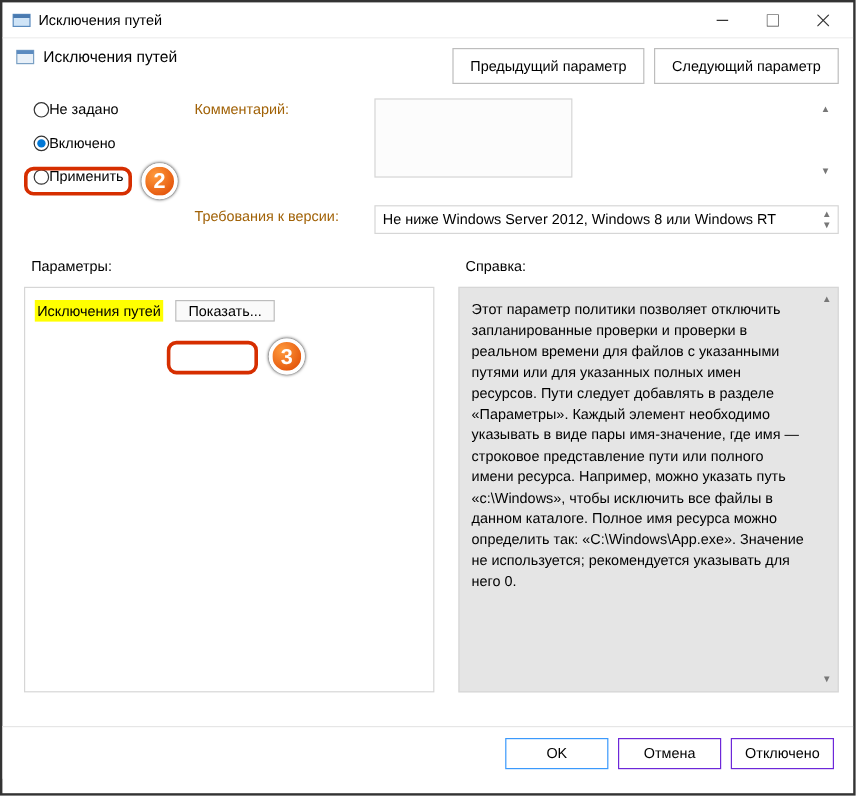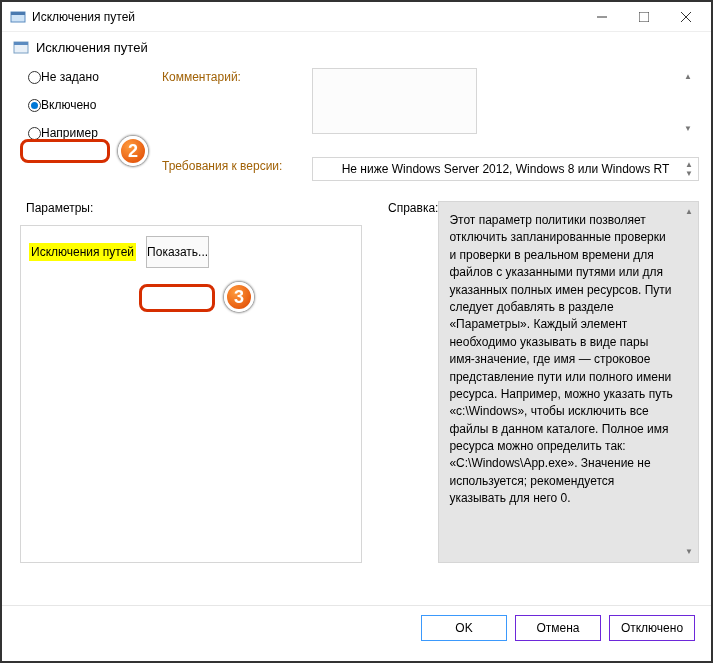--- a/index.html
+++ b/index.html
@@ -21,30 +21,30 @@
 .radio-item { display: flex; align-items: center; gap: 0; position: relative; }
 .radio-outer { width: 13px; height: 13px; border-radius: 50%; border: 1px solid #333; display: flex; align-items: center; justify-content: center; background: #fff; }
 .radio-inner { width: 7px; height: 7px; border-radius: 50%; background: #0078d7; }
 .radio-label { font-size: 12px; }
 .highlight-ring { position: absolute; border: 3px solid #d62e00; border-radius: 8px; pointer-events: none; }
 .callout { position: absolute; width: 30px; height: 30px; border-radius: 50%; background: radial-gradient(circle at 35% 30%, #ff9a3c, #dd4400); color: #fff; font-weight: bold; font-size: 18px; display: flex; align-items: center; justify-content: center; border: 3px solid #fff; box-shadow: 0 0 3px #000; }
 .fields-col { flex: 1; display: flex; flex-direction: column; gap: 20px; }
 .field-row { display: flex; align-items: flex-start; gap: 10px; }
 .field-label { width: 140px; color: #a16207; padding-top: 2px; }
 .textarea-box { flex: 1; height: 66px; border: 1px solid #d6d6d6; background: #fcfcfc; position: relative; resize: none; font-family: inherit; font-size: 12px; padding: 4px; }
-.req-box { flex: 1; height: 24px; border: 1px solid #d6d6d6; background: #fff; display: flex; align-items: center; padding: 0 6px; position: relative; justify-content: center; }
+.req-box { flex: 1; height: 24px; border: 1px solid #d6d6d6; background: #fff; display: flex; align-items: center; padding: 0 6px; position: relative; }
 .scroll-arrows { position: absolute; right: 2px; top: 2px; bottom: 2px; width: 14px; display: flex; flex-direction: column; justify-content: space-between; color: #777; font-size: 8px; text-align: center; }
 .lower { display: flex; padding: 20px 12px 0 18px; gap: 20px; height: 382px; }
 .params-col { width: 342px; display: flex; flex-direction: column; justify-content: center; }
-.help-col { flex: 1; display: flex; }
+.help-col { flex: 1; display: flex; flex-direction: column; }
 .section-label { font-size: 12px; margin-bottom: 10px; margin-left: 6px; }
 .params-box { flex: 1; border: 1px solid #d6d6d6; background: #fff; padding: 10px 8px; position: relative; }
 .params-item { display: flex; align-items: center; gap: 10px; }
 .params-name { background: #ffff00; padding: 2px 2px; }
-.show-btn { height: 32px; padding: 0 0; border: 1px solid #bdbdbd; background: #fafafa; font-size: 12px; cursor: pointer; }
+.show-btn { height: 18px; padding: 0 10px; border: 1px solid #bdbdbd; background: #fafafa; font-size: 12px; cursor: pointer; }
 .help-box { flex: 1; border: 1px solid #d6d6d6; background: #e5e5e5; padding: 10px 10px; line-height: 1.45; color: #000; position: relative; overflow: hidden; }
 .help-box .scroll-arrows { top: 4px; bottom: 4px; }
 .footer { position: absolute; bottom: 12px; left: 0; right: 0; height: 44px; border-top: 1px solid #e6e6e6; display: flex; align-items: center; justify-content: flex-end; gap: 8px; padding: 0 16px; background: #fff; }
 .footer-btn { height: 26px; width: 86px; border: 1px solid #6d28d9; background: #fff; font-size: 12px; cursor: pointer; }
 .footer-btn.primary { border: 1px solid #3b99fc; }
 </style>
 </head>
 <body>
 
 <div class="titlebar">
@@ -74,37 +74,41 @@
 </div>
 
 <div class="header-row">
   <div class="header-left">
     <svg class="header-icon" viewBox="0 0 18 18">
         <rect x="2" y="4" width="14" height="11" fill="#e8f0f8" stroke="#7aa0c4"></rect>
         <rect x="2" y="4" width="14" height="3" fill="#5b8bc0"></rect>
       </svg>
     <div class="header-title">Исключения путей</div>
   </div>
+  <div class="nav-buttons">
+    <button class="nav-btn">Предыдущий параметр</button>
+    <button class="nav-btn">Следующий параметр</button>
+  </div>
 </div>
 
 <div class="body-row">
   <div class="radio-col">
     <label class="radio-item">
       <span class="radio-outer"></span>
       <span class="radio-label">Не задано</span>
     </label>
     <label class="radio-item">
       <span class="radio-outer">
           <span class="radio-inner"></span>
         </span>
       <span class="radio-label">Включено</span>
     </label>
     <label class="radio-item">
       <span class="radio-outer"></span>
-      <span class="radio-label">Например</span>
+      <span class="radio-label">Применить</span>
     </label>
   </div>
   <div class="fields-col">
     <div class="field-row">
       <div class="field-label">Комментарий:</div>
       <div style="flex:1;position:relative">
         <textarea class="textarea-box" style=""></textarea>
         <div class="scroll-arrows" style="right:4px;top:4px;bottom:4px">
             <span>▲</span>
             <span>▼</span>

